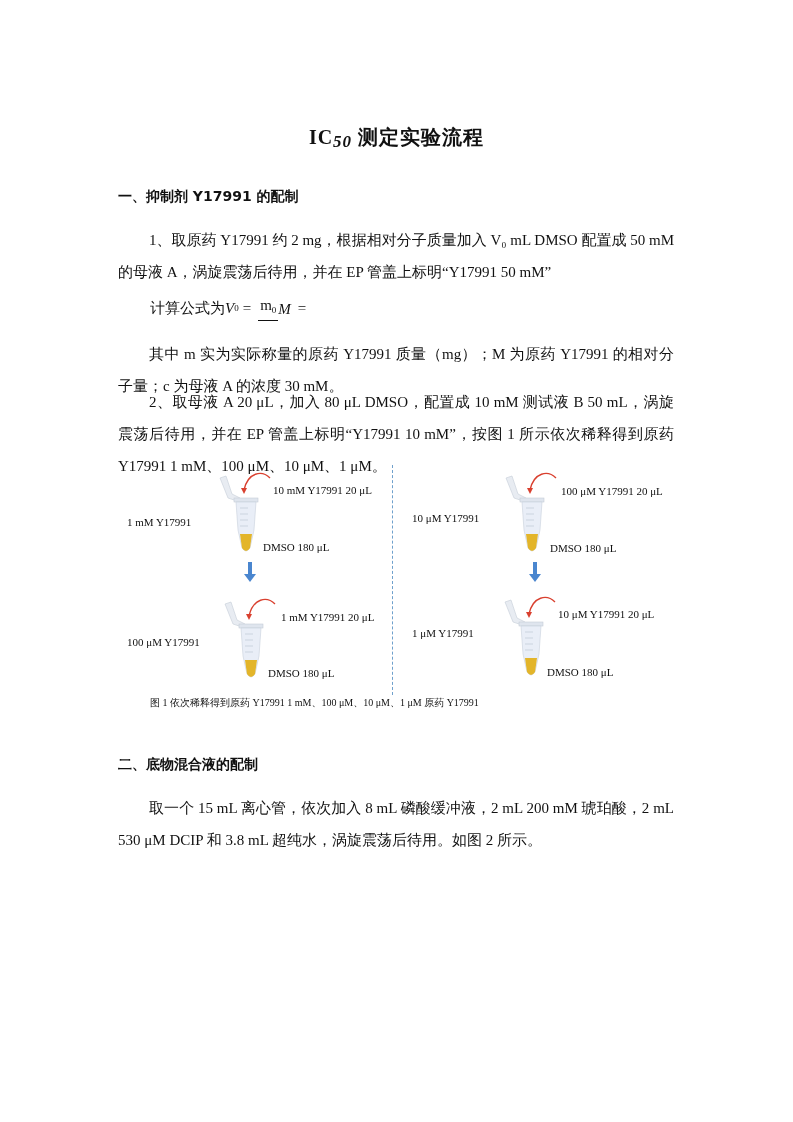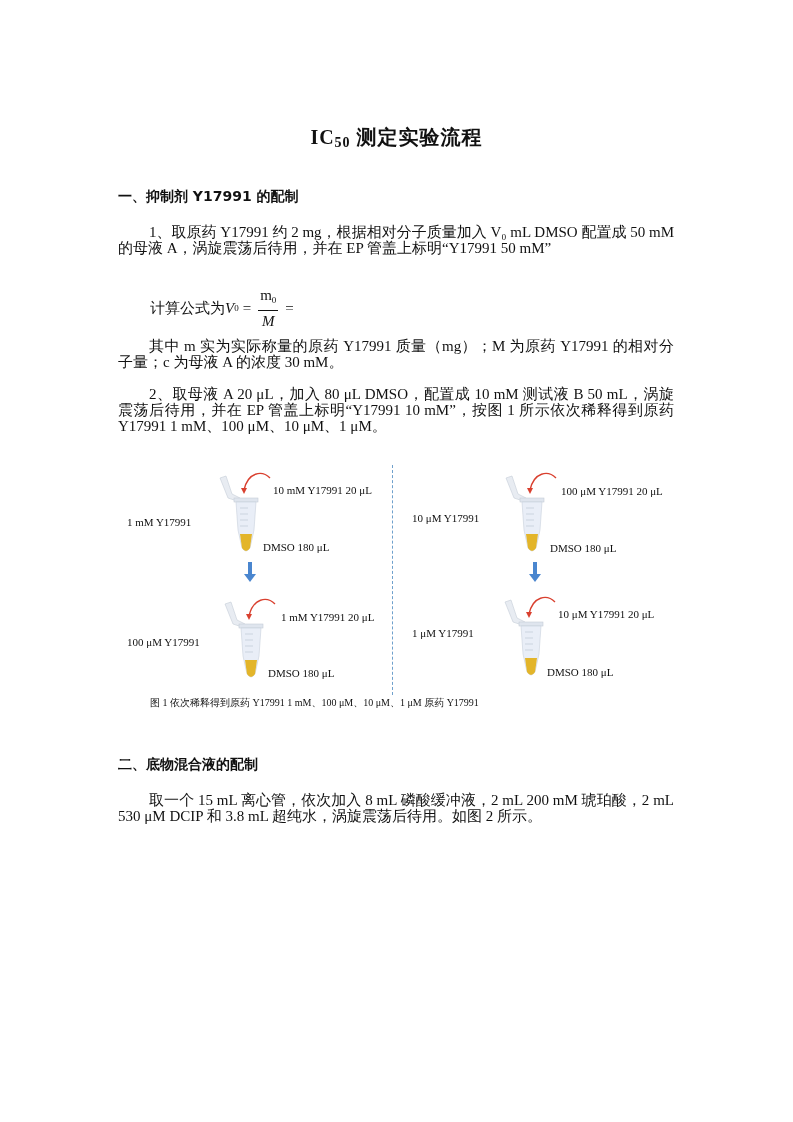--- a/index.html
+++ b/index.html
@@ -5,35 +5,35 @@
   html, body { margin: 0; padding: 0; background: #ffffff; }
   body {
     width: 793px; height: 1122px; position: relative; overflow: hidden;
     font-family: "Liberation Serif", "DejaVu Serif", serif;
     color: #111;
   }
   .page-title {
     position: absolute; left: 0; top: 124px; width: 793px; text-align: center;
     font-size: 20px; font-weight: bold; letter-spacing: 1px;
   }
-  .page-title sub { font-size: 14px; vertical-align: -3px; }
+  .page-title sub { font-size: 17px; vertical-align: -3px; font-style: italic; }
   .h1 {
     position: absolute; left: 118px; font-size: 14px; font-weight: bold;
     font-family: "DejaVu Sans", "Liberation Sans", sans-serif;
   }
   .para {
     position: absolute; left: 118px; width: 556px;
-    font-size: 15px; line-height: 16px; text-align: justify;
+    font-size: 15px; line-height: 32px; text-align: justify;
   }
   .indent { text-indent: 31px; }
   .formula {
     position: absolute; left: 150px; top: 286px; height: 44px;
     font-size: 15px; display: flex; align-items: center;
   }
-  .frac { display: inline-flex; flex-direction: column; align-items: center; margin: 0 3px; }
+  .frac { display: inline-flex; align-items: center; margin: 0 3px; }
   .frac .num { border-bottom: 1px solid #111; padding: 0 2px 1px; line-height: 18px; }
   .frac .den { padding-top: 1px; line-height: 18px; font-style: italic; }
   .it { font-style: italic; }
   .sub-small { font-size: 9px; vertical-align: -3px; }
   .sep-line {
     position: absolute; left: 392px; top: 465px; height: 230px; width: 0;
     border-left: 1px dashed #6fa0cc;
   }
   .fig-label {
     position: absolute; font-size: 11px; white-space: nowrap; text-align: center;

